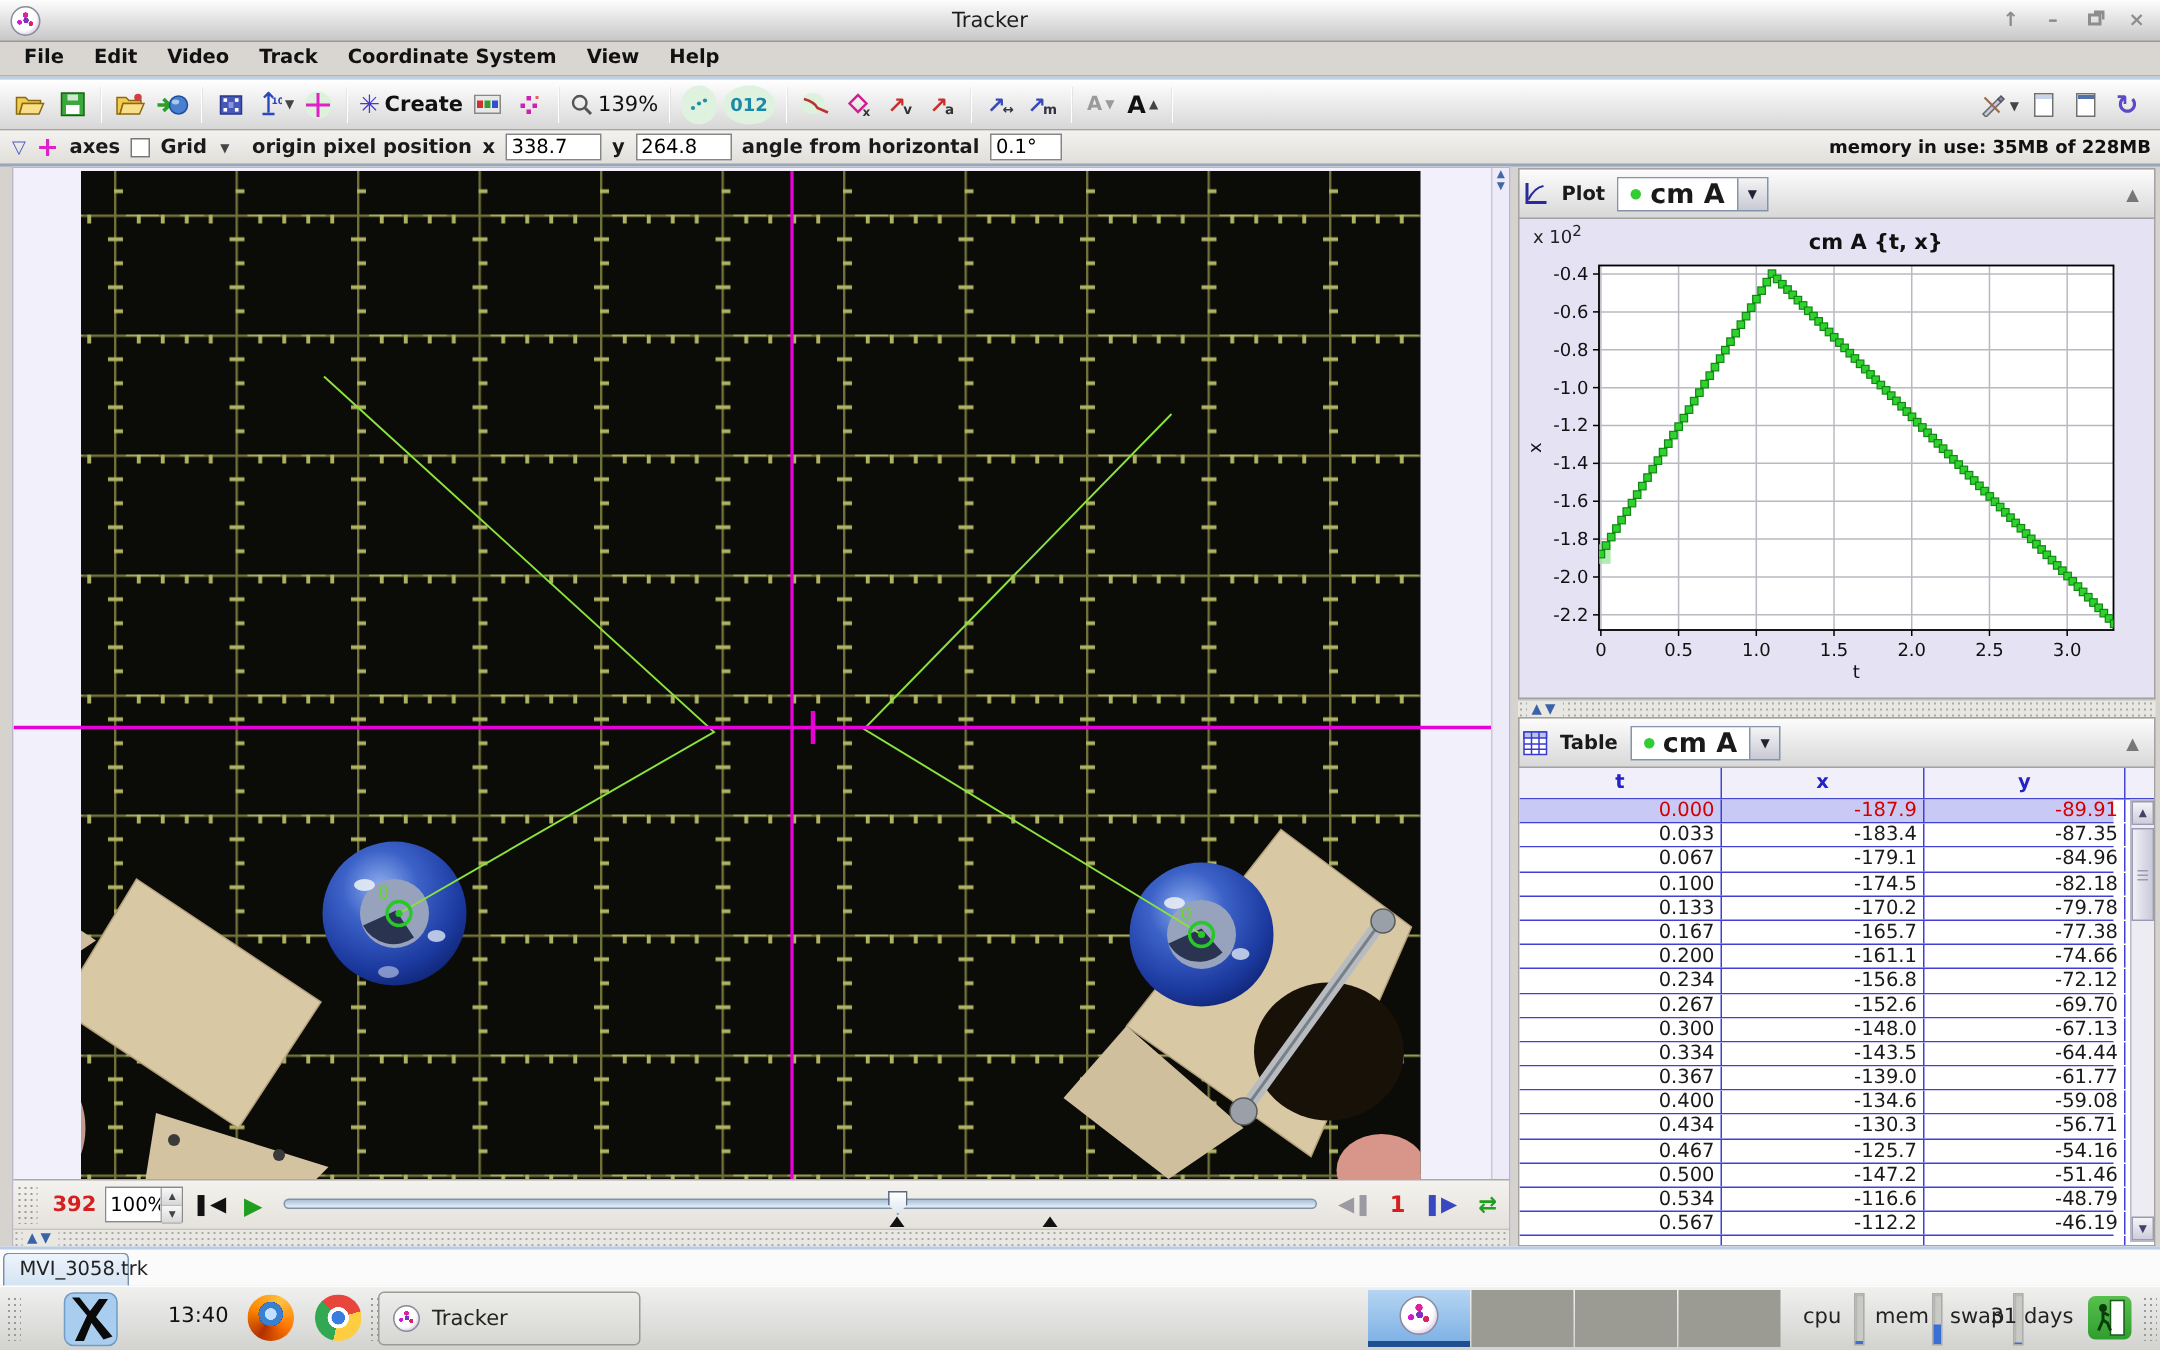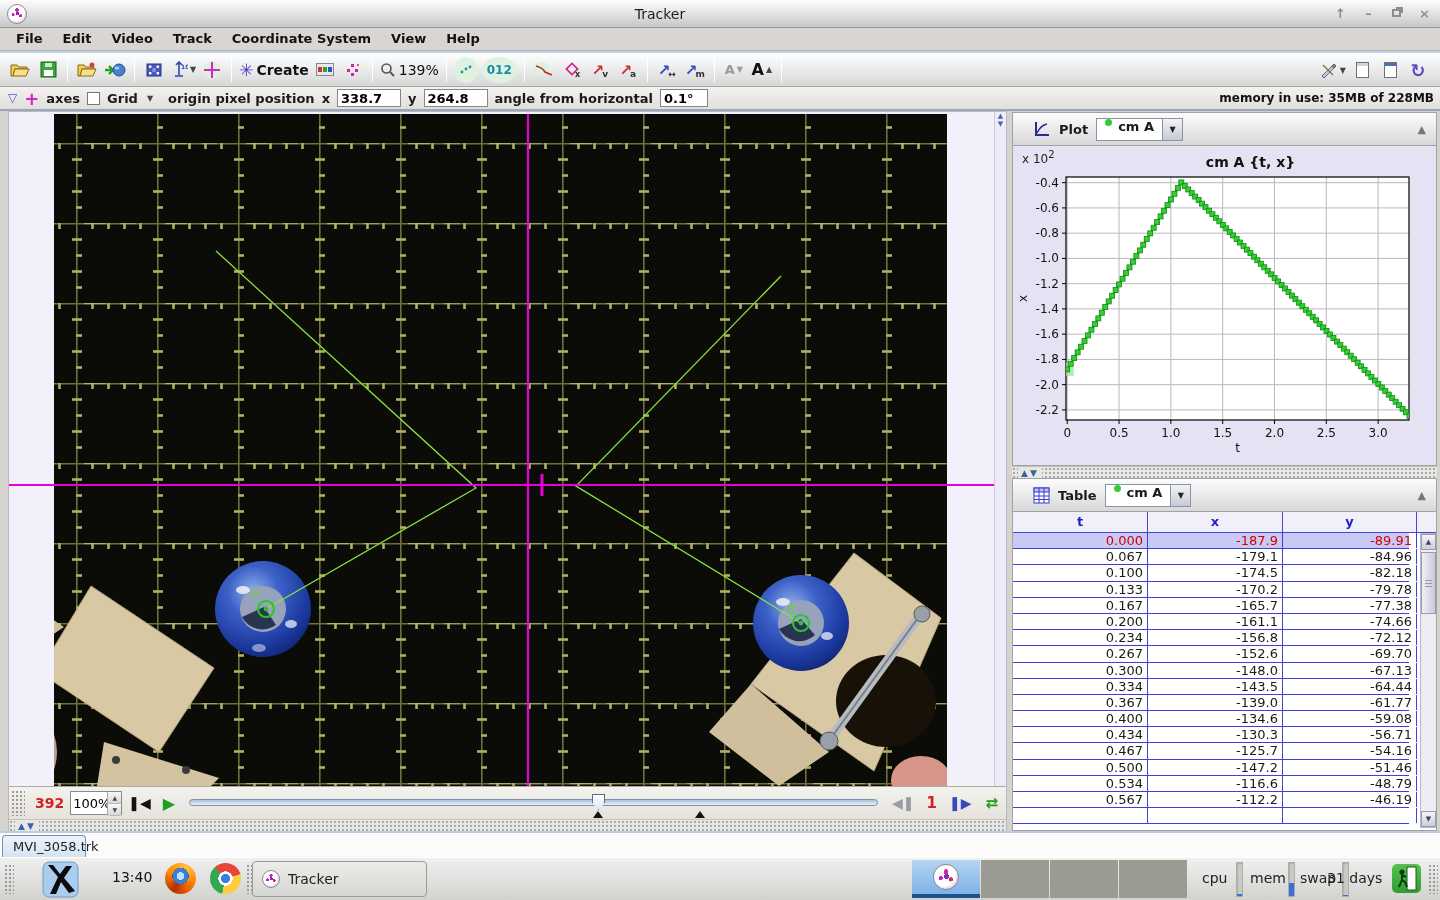--- a/index.html
+++ b/index.html
@@ -35,21 +35,21 @@
 #create-label{font-weight:bold;font-size:14px;margin-left:3px}
 #zoom-label{font-size:14px;margin-left:3px;color:#111}
 .t-right{position:absolute;right:8px;top:0;height:34px;display:flex;align-items:center}
 .fontA-small{color:#9a9a9a;font-weight:bold;font-size:13px}
 .fontA-big{color:#111;font-weight:bold;font-size:16px}
 .docico{width:13px;height:16px;border:1px solid #707070;background:#fff;box-shadow:inset 0 3px 0 #c8d4e8}
 .dd-arrow{font-size:8px;color:#444;margin-left:2px}
 
 
 #toolbar2{position:absolute;left:0;top:87px;width:1440px;height:24px;background:linear-gradient(#f3f2ef,#e1dfda);border-bottom:2px solid #9aa6ba;display:flex;align-items:center;gap:7px;padding-left:8px;font-weight:bold;font-size:13px}
-.cfield{height:18px;border:1px solid #868686;background:#fff;font-family:"DejaVu Sans",sans-serif;font-size:13px;padding:0 3px;font-weight:bold}
+.cfield{height:18px;border:1px solid #868686;background:#fff;font-family:"DejaVu Sans",sans-serif;font-size:13px;padding:0 3px;font-weight:normal}
 .checkbox{width:13px;height:13px;border:1px solid #777;background:#fff;display:inline-block}
 #mem-label{position:absolute;right:6px;font-size:12px;font-weight:bold;color:#111}
 
 
 #video-panel{position:absolute;left:8px;top:111px;width:999px;height:720px;background:#f2f0fb;border:1px solid #b9b7c5}
 #video-svg{position:absolute;left:0;top:0}
 #video-scroll{position:absolute;right:0;top:0;width:12px;height:674px;background:#edebf7;border-left:1px solid #cac8d8;font-size:7px;color:#4466aa;text-align:center;line-height:8px}
 #player{position:absolute;left:0;top:674px;width:997px;height:33px;background:linear-gradient(#f4f2ee,#e5e2dc);border-top:1px solid #aeaaa2;display:flex;align-items:center}
 .grip{width:14px;height:26px;margin:0 2px;background-image:radial-gradient(#9a9a9a 0.9px,transparent 1px);background-size:4px 4px}
 #frame-num{color:#d42020;font-weight:bold;font-size:14px;margin:0 6px 0 8px}
@@ -66,24 +66,24 @@
 .smark{position:absolute;top:20px;width:0;height:0;border-left:5px solid transparent;border-right:5px solid transparent;border-bottom:7px solid #111}
 #stepback-btn{color:#9a9aa2;font-weight:bold}
 #step-size{color:#d42020;font-weight:bold;font-size:15px;margin:0 6px}
 #stepfwd-btn{color:#3848c0;font-weight:bold}
 #loop-btn{color:#1f9e1f;font-weight:bold;font-size:15px;margin:0 8px}
 #vsplitter{position:absolute;left:0;top:707px;width:997px;height:12px;background:#e9e7e2;border-top:1px solid #c6c3bc;background-image:radial-gradient(#a9a9a9 0.8px,transparent 1px);background-size:4px 4px}
 .split-arrows{position:absolute;left:6px;top:1px;font-size:9px;color:#3a62a8;background:#e9e7e2;padding:0 3px;letter-spacing:2px}
 
 
 #right-panel{position:absolute;left:1012px;top:111px;width:425px;height:720px}
-.view-header{position:absolute;left:0;width:425px;height:34px;background:linear-gradient(#fcfcfc,#d8d8d8);border:1px solid #a2a2a2;display:flex;align-items:center;padding-left:20px;gap:8px}
+.view-header{position:absolute;left:0;width:425px;height:34px;background:linear-gradient(#fcfcfc,#d8d8d8);border:1px solid #a2a2a2;display:flex;align-items:center;padding-left:2px;gap:8px}
 .view-title{font-weight:bold;font-size:13px}
 .trk-dropdown{display:flex;height:23px;border:1px solid #8494ac}
-.trk-dd-value{background:#fff;display:flex;gap:6px;padding:0 8px;font-weight:bold;font-size:13px;min-width:64px}
+.trk-dd-value{background:#fff;display:flex;align-items:center;gap:6px;padding:0 8px;font-weight:bold;font-size:18px;min-width:64px}
 .green-dot{width:7px;height:7px;border-radius:50%;background:#33cc33;display:inline-block}
 .trk-dd-arrow{width:20px;background:linear-gradient(#f4f4f4,#c9c9d5);border-left:1px solid #8494ac;display:flex;align-items:center;justify-content:center;font-size:8px;color:#223}
 .collapse-btn{position:absolute;right:10px;top:10px;font-size:11px;color:#777}
 #plot-header{top:1px}
 #plot-view{position:absolute;left:0;top:35px;width:425px;height:320px;background:#e5e3f3;border:1px solid #a2a2a2;border-top:none}
 #plot-title{position:absolute;left:66px;top:8px;width:343px;text-align:center;font-weight:bold;font-size:14px;color:#111}
 #plot-scale{position:absolute;left:9px;top:3px;font-size:12px;color:#222}
 #rsplit{position:absolute;left:0;top:355px;width:425px;height:12px;background:#e9e7e2;background-image:radial-gradient(#a9a9a9 0.8px,transparent 1px);background-size:4px 4px;border-top:1px solid #c0c0c0}
 #table-header{top:367px}
 #table-view{position:absolute;left:0;top:401px;width:425px;height:319px;background:#fff;border:1px solid #a2a2a2;border-top:none;overflow:hidden}
@@ -664,20 +664,25 @@
         <div>x</div>
         <div>y</div>
       </div>
     <div id="table-rows">
         <div class="trow selected">
           <div>0.000</div>
           <div>-187.9</div>
           <div>-89.91</div>
         </div>
         <div class="trow">
+          <div>0.033</div>
+          <div>-183.4</div>
+          <div>-87.35</div>
+        </div>
+        <div class="trow">
           <div>0.067</div>
           <div>-179.1</div>
           <div>-84.96</div>
         </div>
         <div class="trow">
           <div>0.100</div>
           <div>-174.5</div>
           <div>-82.18</div>
         </div>
         <div class="trow">

